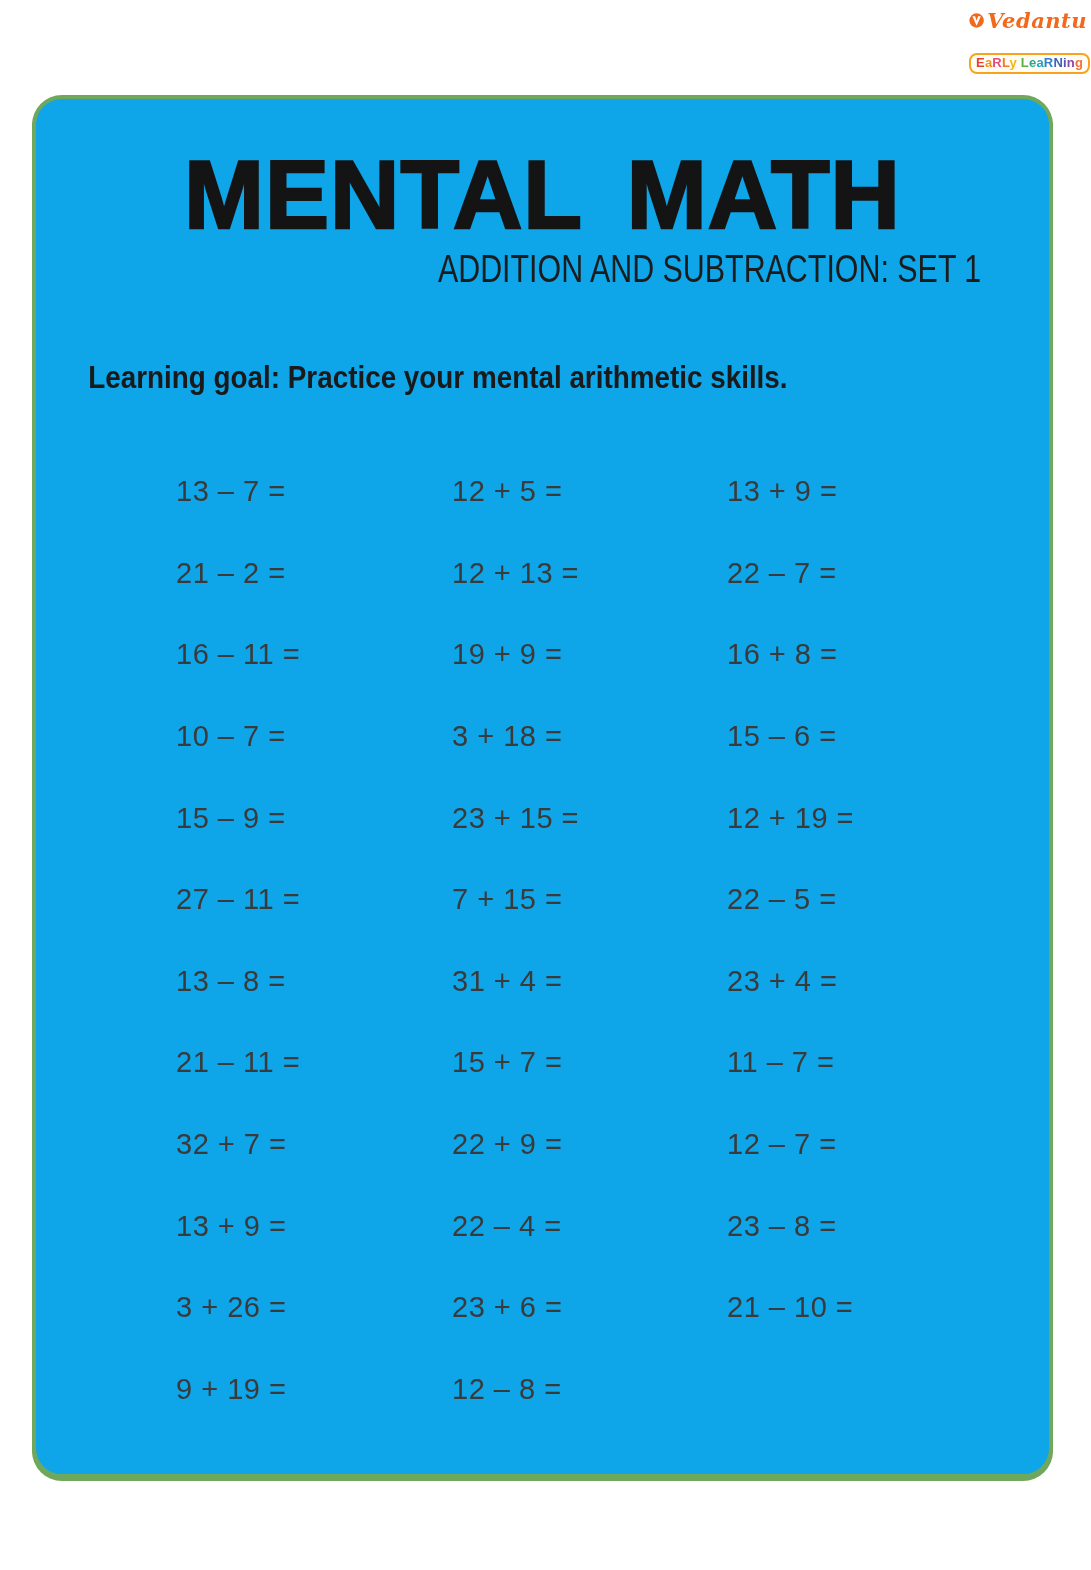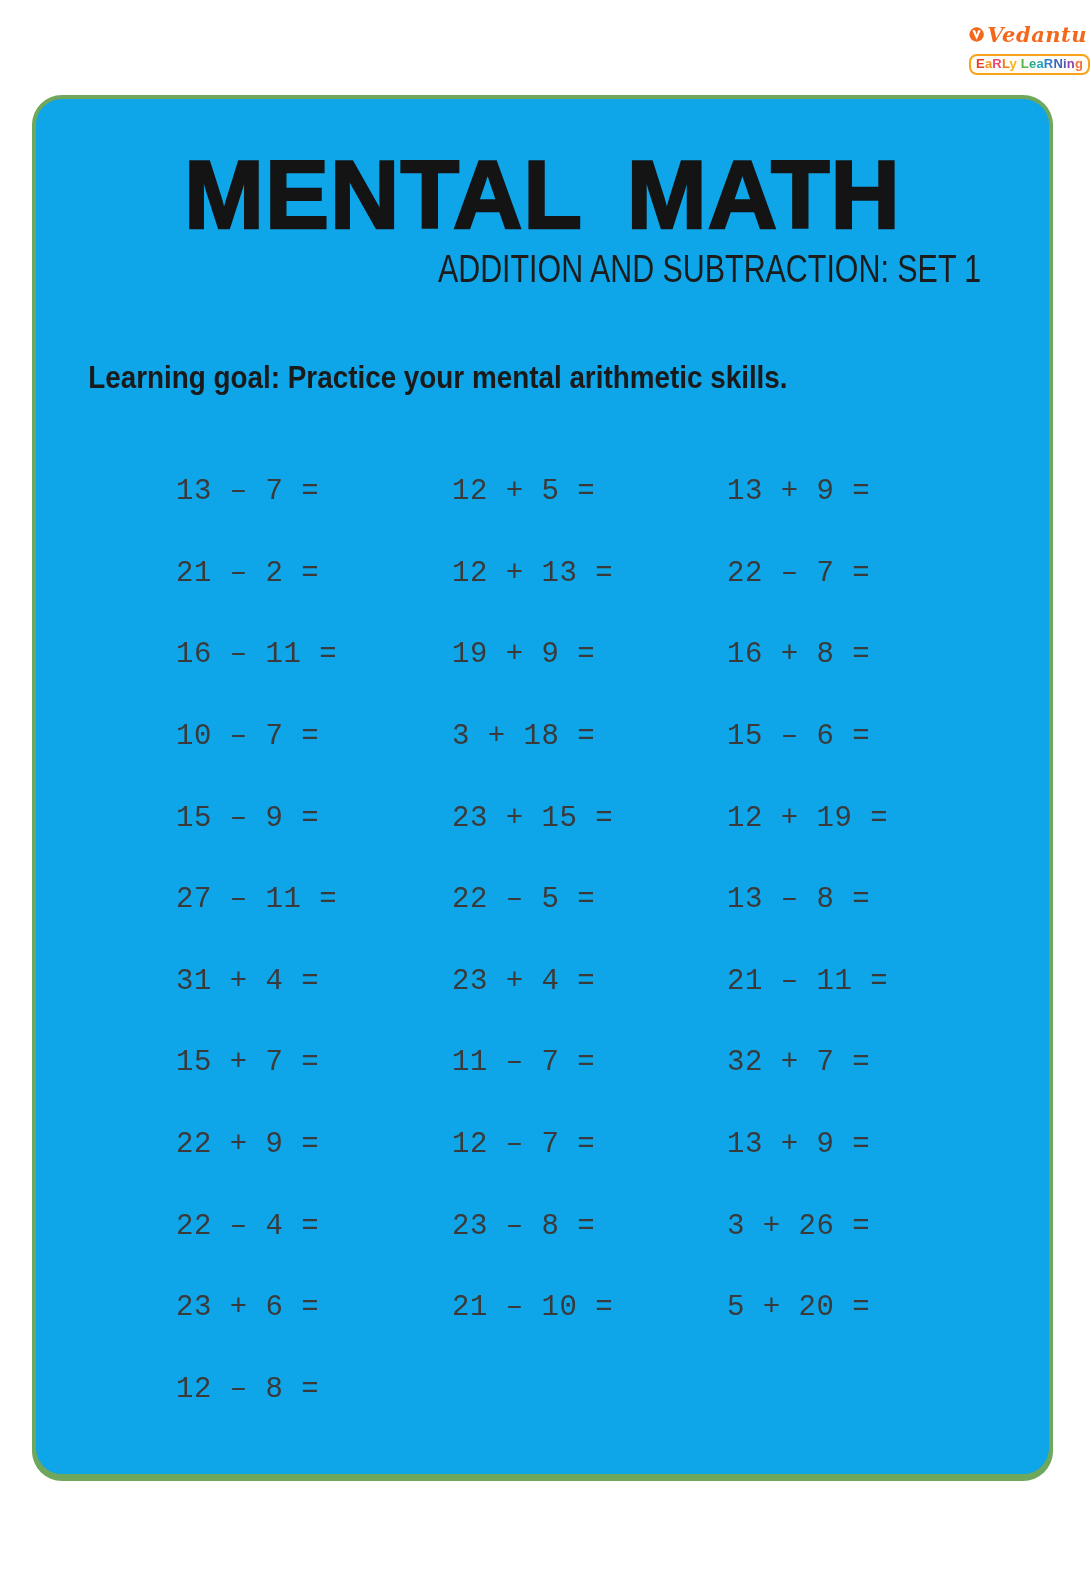--- a/index.html
+++ b/index.html
@@ -15,21 +15,21 @@
     width: 1091px;
     height: 1570px;
     position: relative;
     font-family: "Liberation Sans", sans-serif;
     overflow: hidden;
   }
 
   
   .logo {
     position: absolute;
-    top: 20px;
+    top: 6px;
     right: 4px;
     width: 118px;
     text-align: left;
   }
   .logo-top {
     display: flex;
     align-items: center;
     justify-content: center;
     gap: 3px;
     height: 28px;
@@ -37,21 +37,21 @@
   .v-icon { width: 23px; height: 23px; display: block; }
   .brand-name {
     font-family: "DejaVu Serif", serif;
     font-style: italic;
     font-weight: bold;
     font-size: 21px;
     color: var(--orange);
     letter-spacing: 0.5px;
   }
   .badge {
-    margin-top: 6px;
+    margin-top: 19px;
     display: inline-block;
     border: 2.5px solid var(--badge-border);
     border-radius: 8px;
     background: #fffdf6;
     padding: 1px 5px 2px 5px;
     font-size: 13px;
     font-weight: bold;
     letter-spacing: 0.2px;
     line-height: 1.1;
     white-space: nowrap;
@@ -106,21 +106,20 @@
     white-space: nowrap;
   }
 
   .problems-grid {
     margin-top: 54px;
     padding-left: 140px;
     display: grid;
     grid-template-columns: 276px 275px 1fr;
     grid-auto-rows: 81.6px;
     align-items: center;
-    font-family: Liberation Mono, monospace;
   }
   .problem-cell {
     font-size: 29px;
     color: var(--problem-ink);
     letter-spacing: 0.5px;
     white-space: nowrap;
   }
 </style>
 </head>
 <body>
@@ -159,33 +158,34 @@
       <div class="problem-cell">16 – 11 =</div>
       <div class="problem-cell">19 + 9 =</div>
       <div class="problem-cell">16 + 8 =</div>
       <div class="problem-cell">10 – 7 =</div>
       <div class="problem-cell">3 + 18 =</div>
       <div class="problem-cell">15 – 6 =</div>
       <div class="problem-cell">15 – 9 =</div>
       <div class="problem-cell">23 + 15 =</div>
       <div class="problem-cell">12 + 19 =</div>
       <div class="problem-cell">27 – 11 =</div>
+      <div class="problem-cell">7 + 15 =</div>
       <div class="problem-cell">22 – 5 =</div>
       <div class="problem-cell">13 – 8 =</div>
       <div class="problem-cell">31 + 4 =</div>
       <div class="problem-cell">23 + 4 =</div>
       <div class="problem-cell">21 – 11 =</div>
       <div class="problem-cell">15 + 7 =</div>
       <div class="problem-cell">11 – 7 =</div>
       <div class="problem-cell">32 + 7 =</div>
       <div class="problem-cell">22 + 9 =</div>
       <div class="problem-cell">12 – 7 =</div>
       <div class="problem-cell">13 + 9 =</div>
       <div class="problem-cell">22 – 4 =</div>
       <div class="problem-cell">23 – 8 =</div>
       <div class="problem-cell">3 + 26 =</div>
       <div class="problem-cell">23 + 6 =</div>
       <div class="problem-cell">21 – 10 =</div>
-      <div class="problem-cell">5 + 20 =</div>
+      <div class="problem-cell">9 + 19 =</div>
       <div class="problem-cell">12 – 8 =</div>
     </div>
 
 </div>
 
 </body></html>

